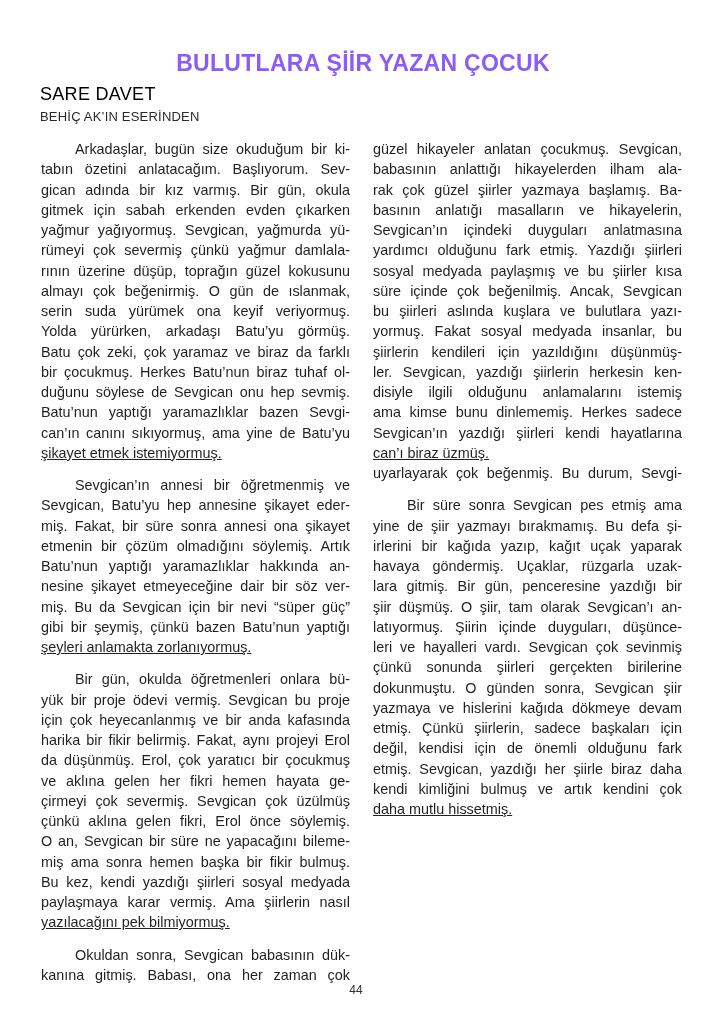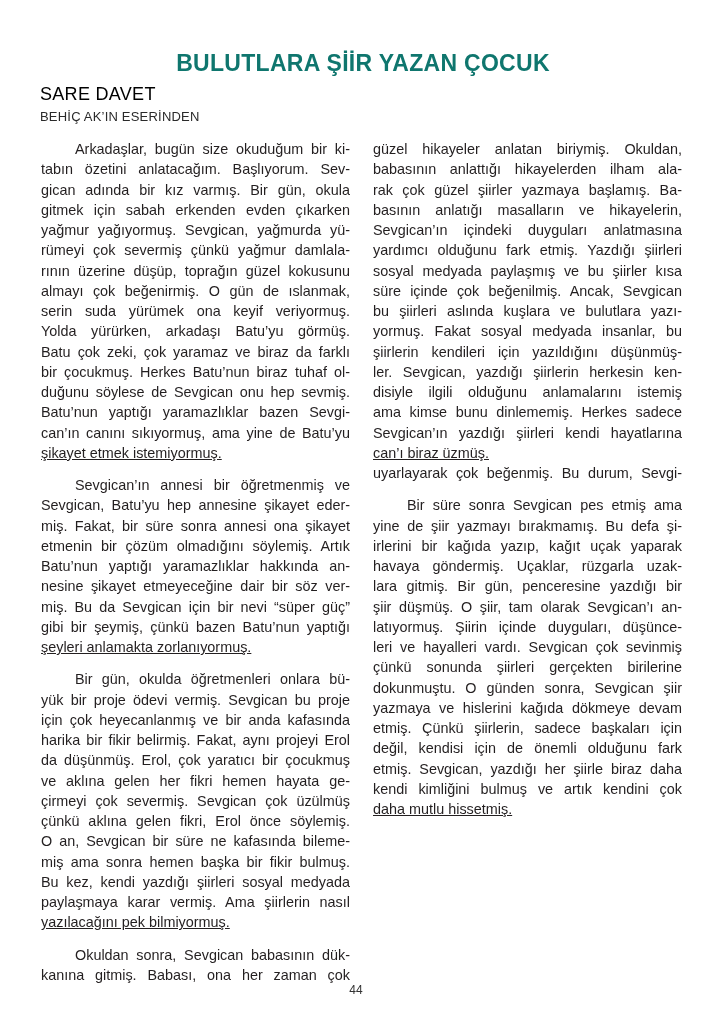--- a/index.html
+++ b/index.html
@@ -1,19 +1,19 @@
 <!DOCTYPE html>
 <html><head>
 <meta charset="utf-8">
 <style>
   html, body { margin: 0; padding: 0; background: #ffffff; }
   body { width: 726px; height: 1024px; position: relative; overflow: hidden;
          font-family: "Liberation Sans", "DejaVu Sans", sans-serif; color: #231f20; }
   .title { position: absolute; top: 50px; left: 0; width: 726px; text-align: center;
-           font-size: 23px; font-weight: bold; letter-spacing: 0.3px; color: #0f766e; }
+           font-size: 23px; font-weight: bold; letter-spacing: 0.3px; color: #8b5cf6; }
   .author { position: absolute; top: 84px; left: 40px; font-size: 18px; color: #000000; letter-spacing: 0.3px; }
   .source { position: absolute; top: 109px; left: 40px; font-size: 13px; color: #2a2a2a; letter-spacing: 0.2px; }
   .col { position: absolute; top: 139px; width: 309px; font-size: 14.4px; line-height: 20.25px; }
   .col.left { left: 41px; }
   .col.right { left: 373px; }
   .para { margin: 0 0 12px 0; }
   .line { display: block; text-align: justify; text-align-last: justify; white-space: nowrap; height: 20.25px; }
   .line.last { text-align-last: left; text-decoration: underline; }
   .line.indent { padding-left: 34px; }
   .pagenum { position: absolute; top: 983px; left: 0; width: 712px; text-align: center; font-size: 12px; color: #333; }
@@ -57,34 +57,34 @@
     </div>
     <div class="para">
       <span class="line indent">Bir gün, okulda öğretmenleri onlara bü-</span>
       <span class="line">yük bir proje ödevi vermiş. Sevgican bu proje</span>
       <span class="line">için çok heyecanlanmış ve bir anda kafasında</span>
       <span class="line">harika bir fikir belirmiş. Fakat, aynı projeyi Erol</span>
       <span class="line">da düşünmüş. Erol, çok yaratıcı bir çocukmuş</span>
       <span class="line">ve aklına gelen her fikri hemen hayata ge-</span>
       <span class="line">çirmeyi çok severmiş. Sevgican çok üzülmüş</span>
       <span class="line">çünkü aklına gelen fikri, Erol önce söylemiş.</span>
-      <span class="line">O an, Sevgican bir süre ne kafasında bileme-</span>
+      <span class="line">O an, Sevgican bir süre ne yapacağını bileme-</span>
       <span class="line">miş ama sonra hemen başka bir fikir bulmuş.</span>
       <span class="line">Bu kez, kendi yazdığı şiirleri sosyal medyada</span>
       <span class="line">paylaşmaya karar vermiş. Ama şiirlerin nasıl</span>
       <span class="line last">yazılacağını pek bilmiyormuş.</span>
     </div>
     <div class="para">
       <span class="line indent">Okuldan sonra, Sevgican babasının dük-</span>
       <span class="line">kanına gitmiş. Babası, ona her zaman çok</span>
     </div>
   </div>
 <div class="col right">
     <div class="para">
-      <span class="line">güzel hikayeler anlatan biriymiş. Okuldan,</span>
+      <span class="line">güzel hikayeler anlatan çocukmuş. Sevgican,</span>
       <span class="line">babasının anlattığı hikayelerden ilham ala-</span>
       <span class="line">rak çok güzel şiirler yazmaya başlamış. Ba-</span>
       <span class="line">basının anlatığı masalların ve hikayelerin,</span>
       <span class="line">Sevgican’ın içindeki duyguları anlatmasına</span>
       <span class="line">yardımcı olduğunu fark etmiş. Yazdığı şiirleri</span>
       <span class="line">sosyal medyada paylaşmış ve bu şiirler kısa</span>
       <span class="line">süre içinde çok beğenilmiş. Ancak, Sevgican</span>
       <span class="line">bu şiirleri aslında kuşlara ve bulutlara yazı-</span>
       <span class="line">yormuş. Fakat sosyal medyada insanlar, bu</span>
       <span class="line">şiirlerin kendileri için yazıldığını düşünmüş-</span>

